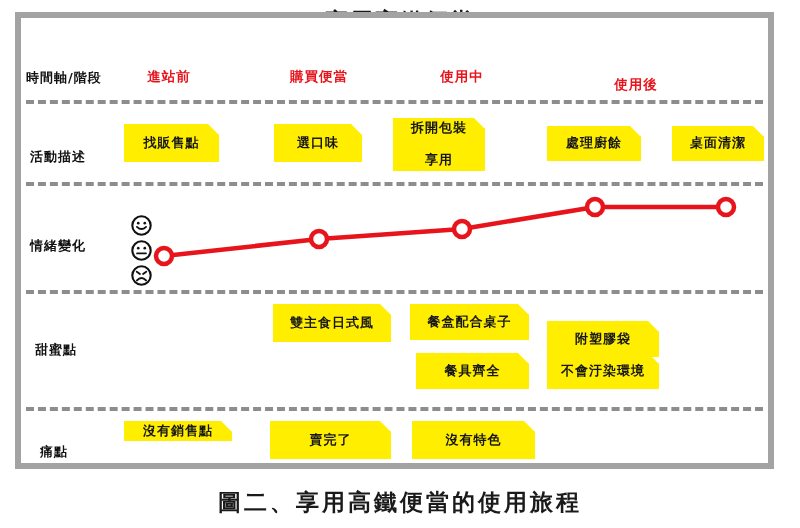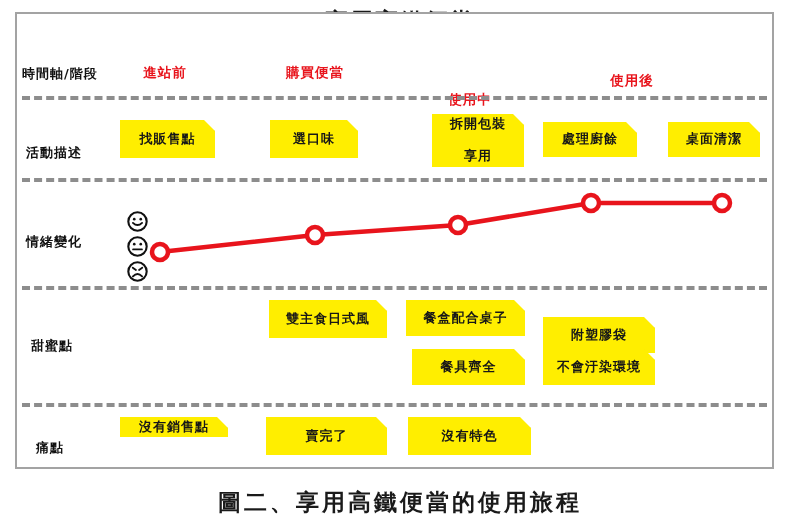--- a/index.html
+++ b/index.html
@@ -15,21 +15,21 @@
     overflow: hidden;
   }
 
   
   #frame {
     position: absolute;
     left: 15px;
     top: 12px;
     width: 759px;
     height: 457px;
-    border: 2px solid #a3a3a3;
+    border: 6px solid #a3a3a3;
     box-sizing: border-box;
     background: #fff;
   }
 
   
   #chart-title {
     position: absolute;
     left: 0;
     top: 6px;
     width: 100%;
@@ -132,40 +132,40 @@
 <body>
 
 <div id="chart-title">享用高鐵便當</div>
 
 <div id="frame">
 
   <div class="row-label" style="left:5px; top:51px;">時間軸/階段</div>
 
   <div class="stage-label" style="left:148px;">進站前</div>
   <div class="stage-label" style="left:298px;">購買便當</div>
-  <div class="stage-label" style="left:453px;margin-top:27px;">使用中</div>
+  <div class="stage-label" style="left:441px;">使用中</div>
   <div class="stage-label" style="left:615px;margin-top:8px;">使用後</div>
 
   <div class="divider" style="top:82px;"></div>
   <div class="divider" style="top:164px;"></div>
   <div class="divider" style="top:272px;"></div>
   <div class="divider" style="top:389px;"></div>
 
   <div class="row-label" style="left:9px; top:130px;">活動描述</div>
   <div class="row-label" style="left:9px; top:219px;">情緒變化</div>
   <div class="row-label" style="left:14px; top:323px;">甜蜜點</div>
   <div class="row-label" style="left:19px; top:425px;">痛點</div>
 
   <div class="note" style="left:103px; top:106px; width:95px; height:38px;">
     <span>找販售點</span>
   </div>
   <div class="note" style="left:253px; top:106px; width:88px; height:38px;">
     <span>選口味</span>
   </div>
-  <div class="note" style="left:415px; top:100px; width:92px; height:53px;gap:13px;">
+  <div class="note" style="left:372px; top:100px; width:92px; height:53px;gap:13px;">
     <span>拆開包裝</span>
     <span>享用</span>
   </div>
   <div class="note" style="left:526px; top:108px; width:94px; height:35px;">
     <span>處理廚餘</span>
   </div>
   <div class="note" style="left:651px; top:108px; width:92px; height:35px;">
     <span>桌面清潔</span>
   </div>
 

